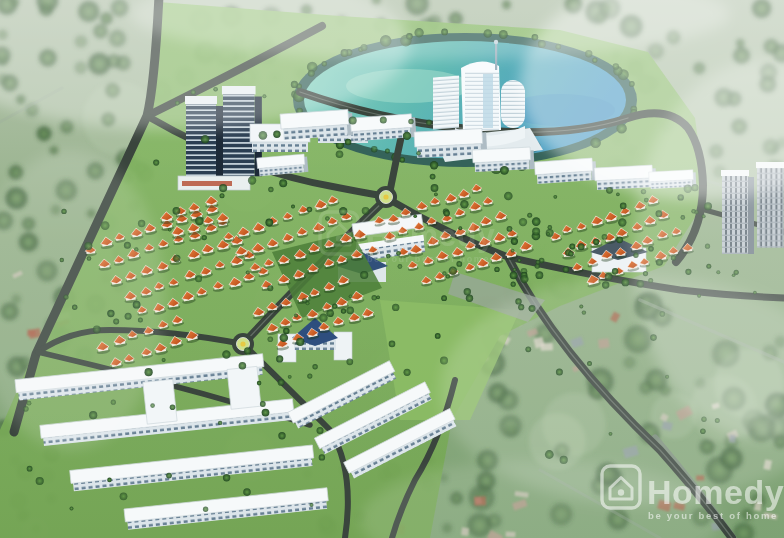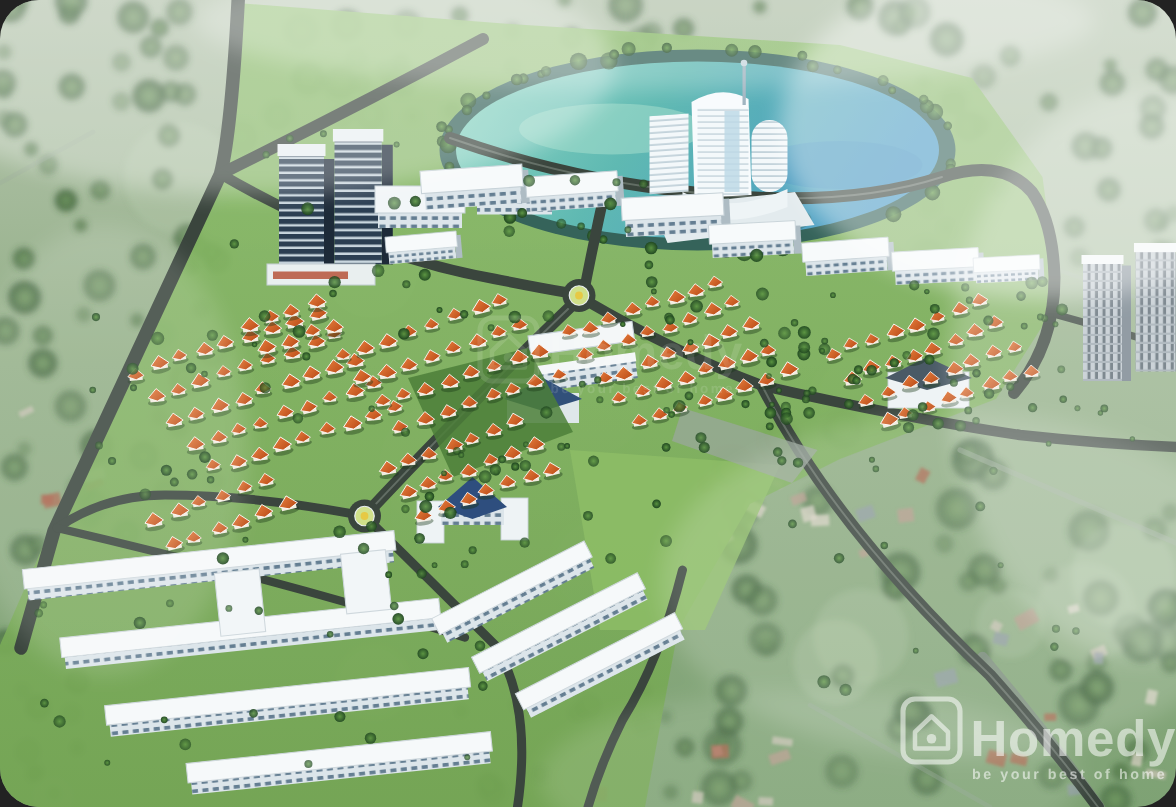--- a/index.html
+++ b/index.html
@@ -1,17 +1,17 @@
 <!DOCTYPE html>
 <html><head>
 <meta charset="utf-8">
 <style>
   html,body{margin:0;padding:0;background:#222;}
   .stage{position:relative;width:784px;height:538px;overflow:hidden;
-         font-family:"Liberation Sans",sans-serif;border-radius:26px;}
+         font-family:"Liberation Sans",sans-serif;}
   svg{position:absolute;inset:0;display:block;}
   .brand-text{font-family:"Liberation Sans",sans-serif;font-weight:bold;}
   .tagline-text{font-family:"Liberation Sans",sans-serif;font-weight:bold;}
 </style>
 </head>
 <body>
 
 <div class="stage">
 <svg viewBox="0 0 784 538" width="784" height="538">
   <defs>

